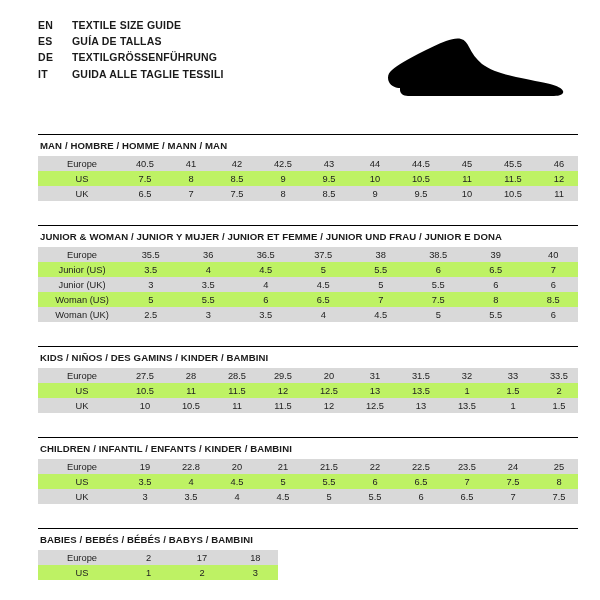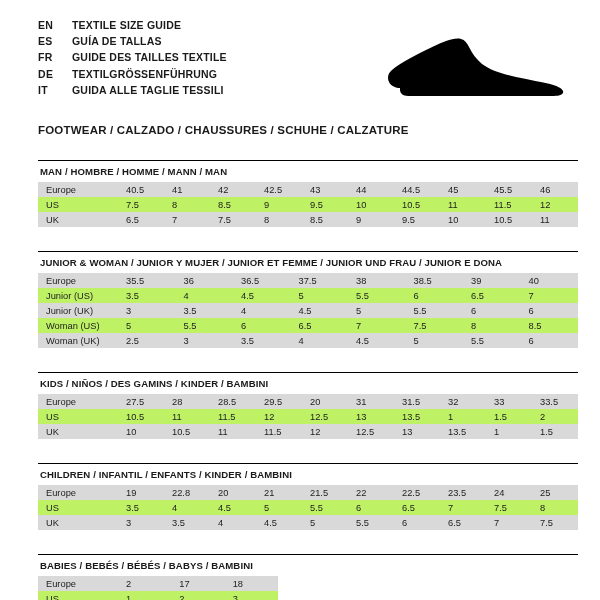--- a/index.html
+++ b/index.html
@@ -72,20 +72,21 @@
     font-weight: bold;
     letter-spacing: 0.1px;
     margin-bottom: 5px;
     padding-left: 2px;
   }
   table.sizes {
     border-collapse: collapse;
     width: 100%;
     font-size: 9.3px;
     table-layout: fixed;
+    text-align: center;
   }
   table.sizes td {
     height: 15px;
     padding: 0 0 0 8px;
     white-space: nowrap;
     color: #222;
   }
   table.sizes tr.shaded td {
     background: #d9d9d9;
   }
@@ -114,24 +115,20 @@
   <div class="header">
     <table class="lang-table">
       <tbody>
         <tr>
           <td class="lang-code">EN</td>
           <td class="lang-name">TEXTILE SIZE GUIDE</td>
         </tr>
         <tr>
           <td class="lang-code">ES</td>
           <td class="lang-name">GUÍA DE TALLAS</td>
-        </tr>
-        <tr>
-          <td class="lang-code">FR</td>
-          <td class="lang-name">GUIDE DES TAILLES TEXTILE</td>
         </tr>
         <tr>
           <td class="lang-code">DE</td>
           <td class="lang-name">TEXTILGRÖSSENFÜHRUNG</td>
         </tr>
         <tr>
           <td class="lang-code">IT</td>
           <td class="lang-name">GUIDA ALLE TAGLIE TESSILI</td>
         </tr>
       </tbody>
@@ -152,21 +149,20 @@
           C148,48 160,50 168,52
           C175,54 180,56 181,59
           C182,62 179,64 172,64
           L26,64
           C21,64 18,61 18,58
           Z"></path>
       </svg>
     </div>
   </div>
 
-  <div class="section-title">FOOTWEAR / CALZADO / CHAUSSURES / SCHUHE / CALZATURE</div>
 
   <div class="block">
     <hr class="rule">
     <div class="block-title">MAN / HOMBRE / HOMME / MANN / MAN</div>
     <table class="sizes">
       <tbody>
         <tr class="shaded">
           <td class="rowlabel">Europe</td>
           <td>40.5</td>
           <td>41</td>

